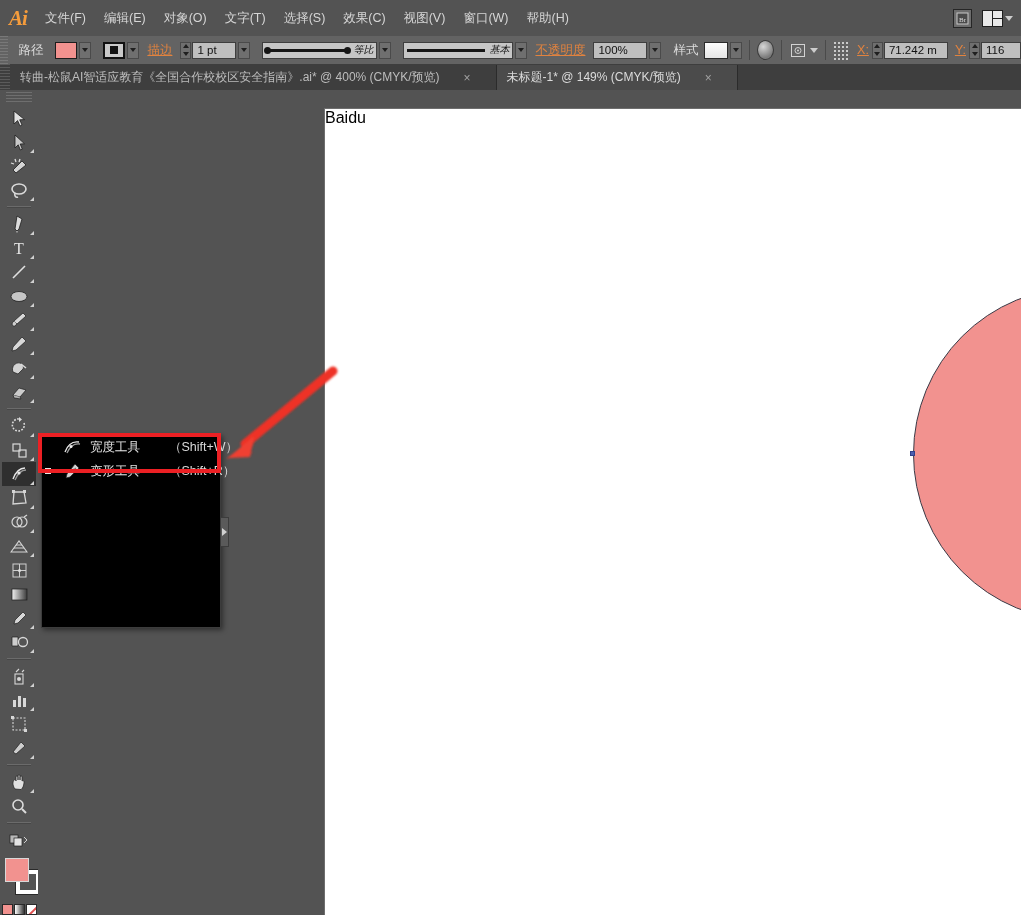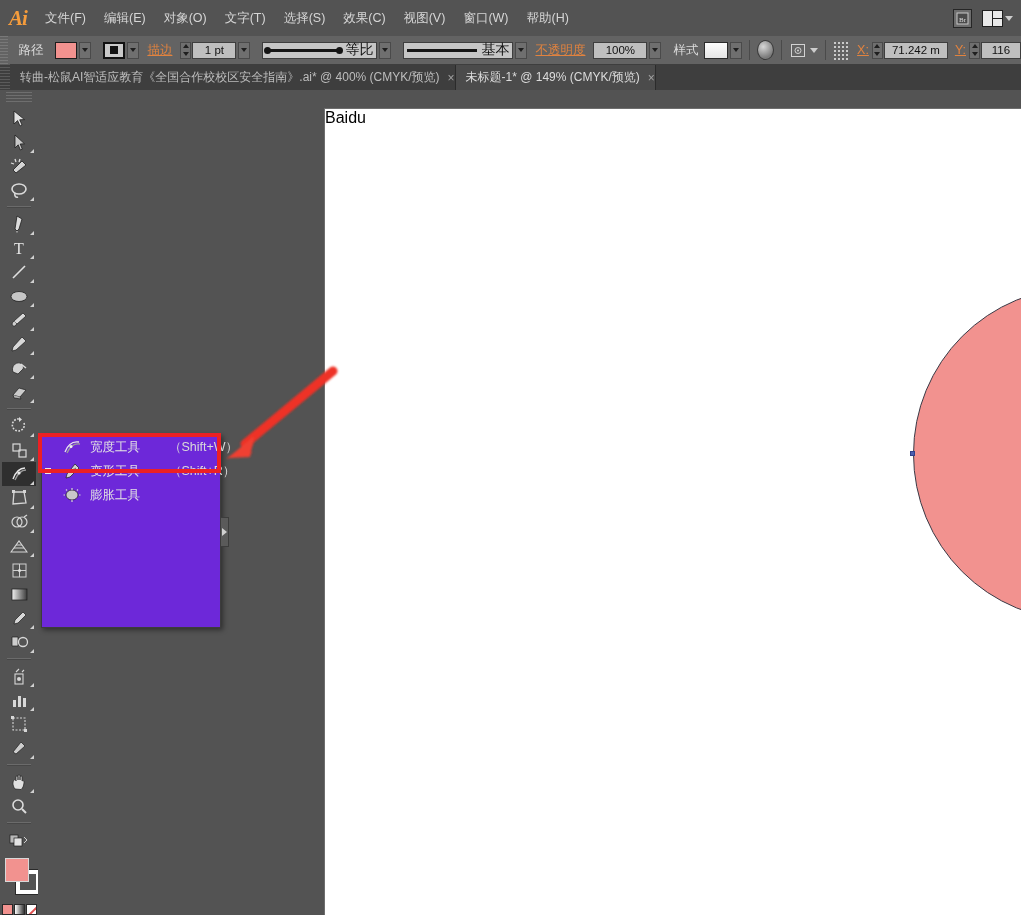--- a/index.html
+++ b/index.html
@@ -40,43 +40,43 @@
   .stroke-sw{width:22px;height:17px;background:#c9c9c9;border:2px solid #111;box-sizing:border-box;
              display:flex;align-items:center;justify-content:center;}
   .stroke-sw span{width:8px;height:8px;background:#111;display:block;}
   .cb-link{color:#e2833f;font-size:12.5px;text-decoration:underline;margin:0 8px;white-space:nowrap;cursor:pointer;}
   .spin{width:11px;height:17px;background:#6f6f6f;border:1px solid #4a4a4a;box-sizing:border-box;
         display:flex;flex-direction:column;justify-content:space-around;align-items:center;margin-right:1px;}
   .spin i{width:0;height:0;border-left:3px solid transparent;border-right:3px solid transparent;display:block;}
   .spin i.up{border-bottom:4px solid #1f1f1f;}
   .spin i.dn{border-top:4px solid #1f1f1f;}
   .field{height:17px;background:#bfbfbf;border:1px solid #3e3e3e;box-sizing:border-box;
-         color:#111;font-size:11.5px;line-height:15px;padding:0 4px;white-space:nowrap;overflow:hidden;text-align:center;}
+         color:#111;font-size:11.5px;line-height:15px;padding:0 4px;white-space:nowrap;overflow:hidden;}
   .profile-box{height:17px;width:115px;background:#c6c6c6;border:1px solid #3e3e3e;box-sizing:border-box;
                display:flex;align-items:center;padding:0 3px;gap:4px;}
   .profile-line{flex:1;height:3px;background:#151515;position:relative;}
   .profile-line:before,.profile-line:after{content:"";position:absolute;top:-2px;width:7px;height:7px;
          background:#151515;border-radius:50%;}
   .profile-line:before{left:-2px;} .profile-line:after{right:-2px;}
   .profile-line.flat:before,.profile-line.flat:after{display:none;}
-  .profile-txt{font-size:14px;color:#111;white-space:nowrap;}
+  .profile-txt{font-size:10px;color:#111;white-space:nowrap;font-style:italic;}
   .sep{width:1px;height:20px;background:#4a4a4a;margin:0 7px;}
   .style-sw{width:24px;height:17px;background:linear-gradient(#fdfdfd,#e6e6e6);border:1px solid #2b2b2b;box-sizing:border-box;}
   .round-icon{width:20px;height:20px;border-radius:50%;background:radial-gradient(circle at 35% 32%,#d7d7d7,#7b7b7b 70%);
               border:1px solid #3a3a3a;box-sizing:border-box;}
   .dot-grid{width:19px;height:19px;background-image:
         radial-gradient(#d3d3d3 1.1px,transparent 1.2px);background-size:4px 4px;opacity:.92;}
   .cb-right{display:flex;align-items:center;}
 
   
   .tabstrip{position:absolute;left:0;top:64px;width:1021px;height:26px;background:#3e3e3e;
             border-bottom:1px solid #2b2b2b;display:flex;align-items:flex-end;}
   .tab-grip{width:10px;height:26px;background:
         repeating-linear-gradient(to bottom,#7d7d7d 0 1px,transparent 1px 3px);opacity:.45;}
-  .tab{height:25px;display:flex;align-items:center;padding:0 0 0 10px;gap:8px;
+  .tab{height:25px;display:flex;align-items:center;padding:0 25px 0 10px;gap:24px;
        border-right:1px solid #2b2b2b;background:#3e3e3e;color:#bdbdbd;font-size:12px;
        white-space:nowrap;cursor:default;box-sizing:border-box;}
   .tab.active{background:#4b4b4b;color:#dcdcdc;}
   .tab .close{font-size:12px;color:#a2a2a2;line-height:1;}
 
   
   .toolbar{position:absolute;left:0;top:90px;width:38px;height:825px;background:#535353;
            border-right:1px solid #3a3a3a;}
   .tb-grip{height:12px;background:repeating-linear-gradient(to bottom,#8a8a8a 0 1px,transparent 1px 3px);
            opacity:.5;margin:2px 6px 2px 6px;}
@@ -101,21 +101,21 @@
 
   
   .canvas-area{position:absolute;left:38px;top:90px;width:983px;height:825px;background:#535353;overflow:hidden;}
   .artboard{position:absolute;left:287px;top:19px;width:700px;height:810px;background:#ffffff;
             box-shadow:0 0 0 1px #6e6e6e;}
   .shape-wrap{position:absolute;left:588px;top:178px;width:334px;height:334px;}
   .ellipse{position:absolute;inset:0;border-radius:50%;background:#f2928f;border:1px solid #3a3a46;box-sizing:border-box;}
   .anchor{position:absolute;width:5px;height:5px;background:#4c5fb0;border:1px solid #31408a;box-sizing:border-box;}
 
   
-  .flyout{position:absolute;left:41px;top:434px;width:180px;height:194px;background:#6d28d9;
+  .flyout{position:absolute;left:41px;top:434px;width:180px;height:194px;background:#000000;
           border:1px solid #3c3c3c;box-sizing:border-box;box-shadow:2px 2px 5px rgba(0,0,0,.45);}
   .fo-row{height:24px;display:flex;align-items:center;padding-left:20px;gap:8px;cursor:default;position:relative;}
   .fo-row .ico{width:20px;height:18px;display:flex;align-items:center;justify-content:center;flex:0 0 20px;}
   .fo-label{color:#e3e3e3;font-size:12.5px;white-space:nowrap;}
   .fo-key{color:#d9d9d9;font-size:12.5px;margin-left:21px;white-space:nowrap;}
   .fo-marker{position:absolute;left:3px;top:9px;width:6px;height:6px;background:#e8e8e8;}
   .tearoff{position:absolute;right:-9px;top:82px;width:9px;height:30px;background:#5a5a5a;
            border:1px solid #3c3c3c;box-sizing:border-box;display:flex;align-items:center;justify-content:center;}
   .tearoff i{width:0;height:0;border-top:4px solid transparent;border-bottom:4px solid transparent;
              border-left:5px solid #d0d0d0;}
@@ -529,30 +529,20 @@
             <path d="M12 1 L16 5 L7 14 L3 15 L4 11 Z" fill="#d2d2d2" stroke="#1d1d1d" stroke-width="0.7"></path>
             <path d="M6 9 C8 6 11 7 13 5" fill="none" stroke="#5a5a5a" stroke-width="0.9"></path>
           </svg>
       </span>
       <span class="fo-label">变形工具</span>
       <span class="fo-key">（Shift+R）</span>
     </div>
 
 
 
-    <div class="fo-row">
-      <span class="ico">
-        <svg width="18" height="16" viewBox="0 0 18 16">
-            <ellipse cx="9" cy="8" rx="6" ry="5" fill="#c9c9c9" stroke="#1d1d1d" stroke-width="0.7"></ellipse>
-            <path d="M9 1 L9 3 M2 8 L0.5 8 M16 8 L17.5 8 M9 13 L9 15 M4 3.5 L3 2.5 M14 3.5 L15 2.5" stroke="#d7d7d7" stroke-width="1.2"></path>
-          </svg>
-      </span>
-      <span class="fo-label">膨胀工具</span>
-      <span class="fo-key"></span>
-    </div>
 
 
 
 
     <div class="tearoff">
         <i></i>
       </div>
   </div>
 
   <div class="hl-box"></div>

